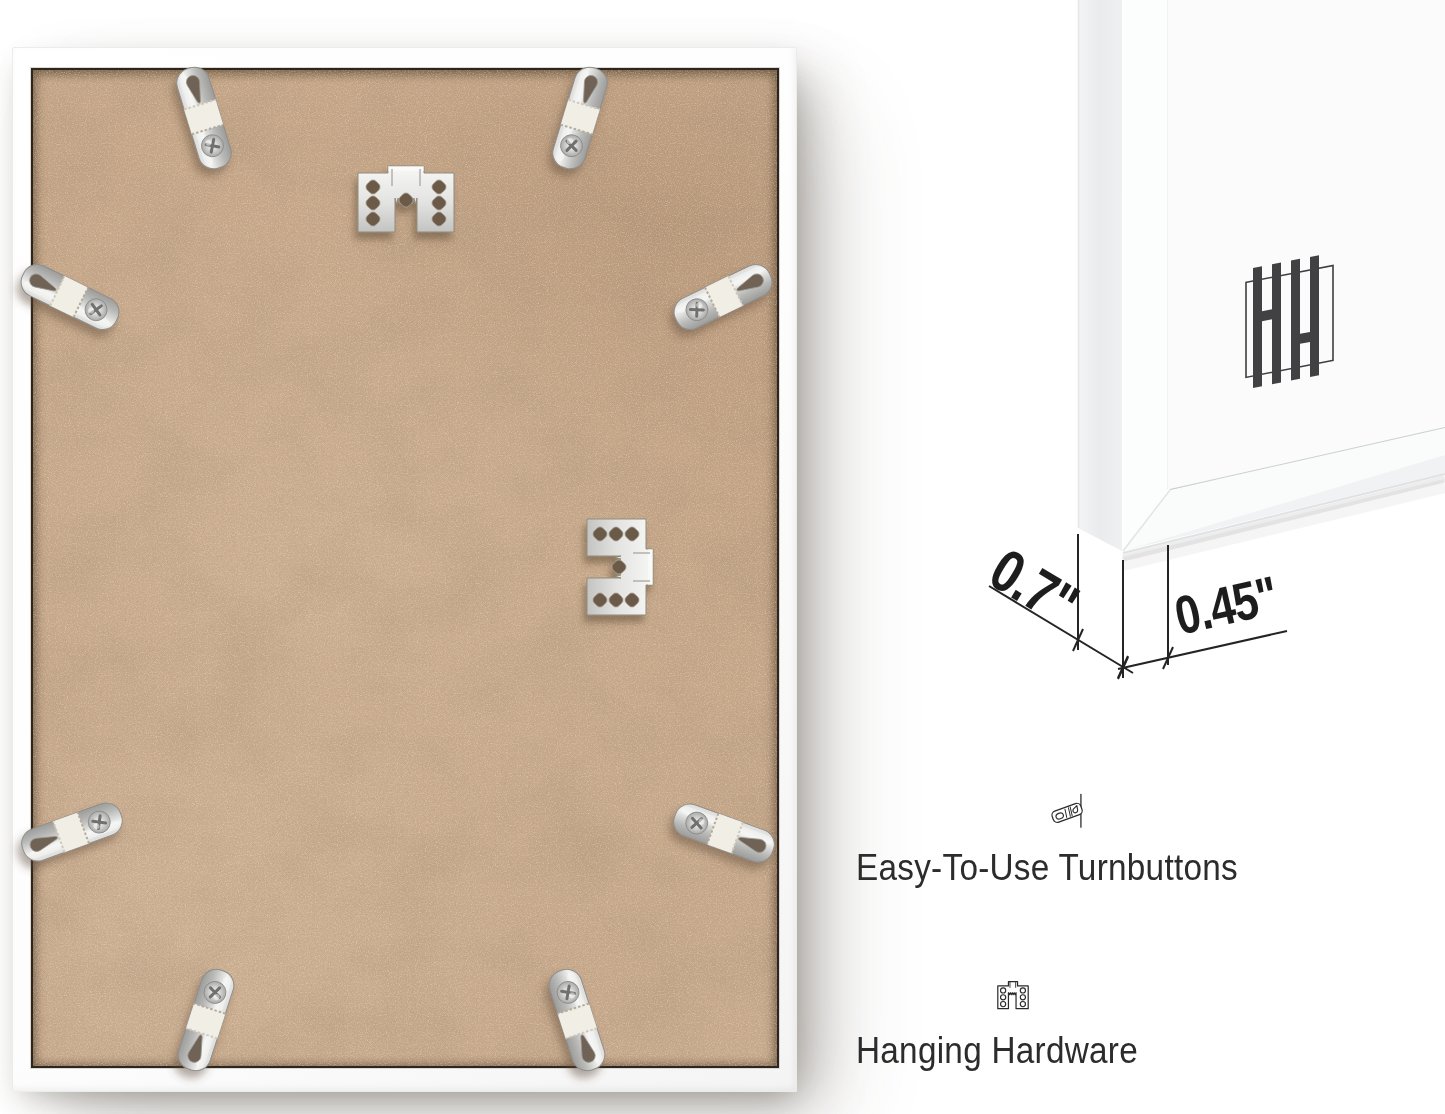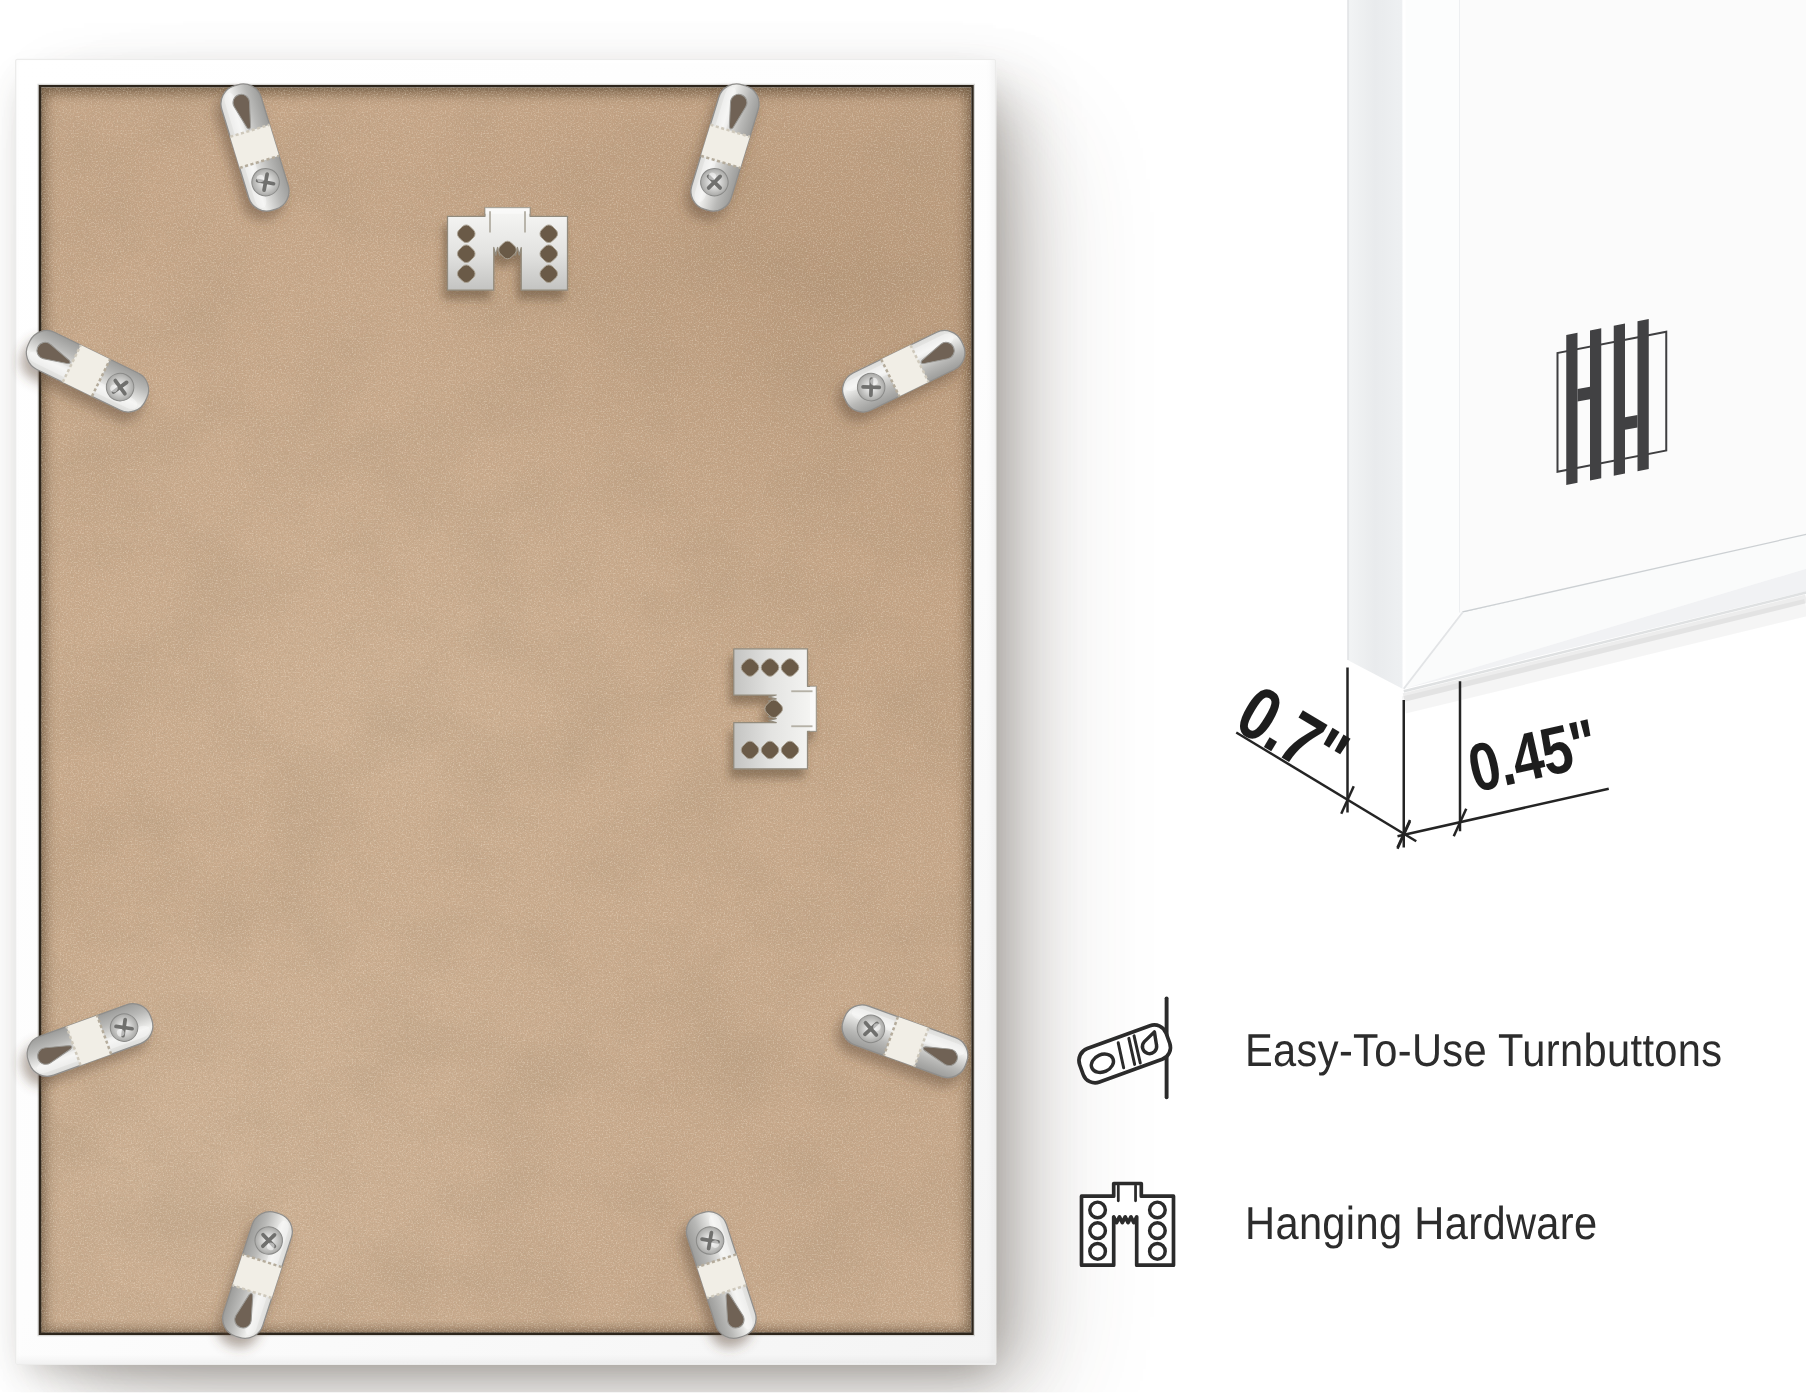--- a/index.html
+++ b/index.html
@@ -25,23 +25,23 @@
          box-shadow:0 0 0 1px #d9d9d7,
                     inset 0 6px 9px rgba(50,35,18,.36),
                     inset 0 -4px 8px rgba(50,35,18,.20),
                     inset 6px 0 9px rgba(50,35,18,.22),
                     inset -6px 0 9px rgba(50,35,18,.22);}
   .kraft > svg{position:absolute;left:0;top:0;width:100%;height:100%;}
   .hardware{position:absolute;left:0;top:0;overflow:visible;}
   
   .corner{position:absolute;left:960px;top:0;}
   
-  .feature{position:absolute;left:856px;display:flex;align-items:center;gap:48px;height:96px;}
+  .feature{position:absolute;left:856px;display:flex;align-items:center;gap:16px;height:96px;flex-direction:column;}
   .feature.row1{top:793px;}
-  .feature.row2{top:931px;}
+  .feature.row2{top:976px;}
   .feature .label{font-size:37px;color:#2c2c2c;letter-spacing:.3px;white-space:nowrap;
                   transform:scaleX(.9);transform-origin:left center;}
   .dimtext{font-weight:bold;fill:#1d1d1d;letter-spacing:-1px;}
 </style>
 </head>
 <body>
 
 <div class="canvas">
 
   <div class="photo">

